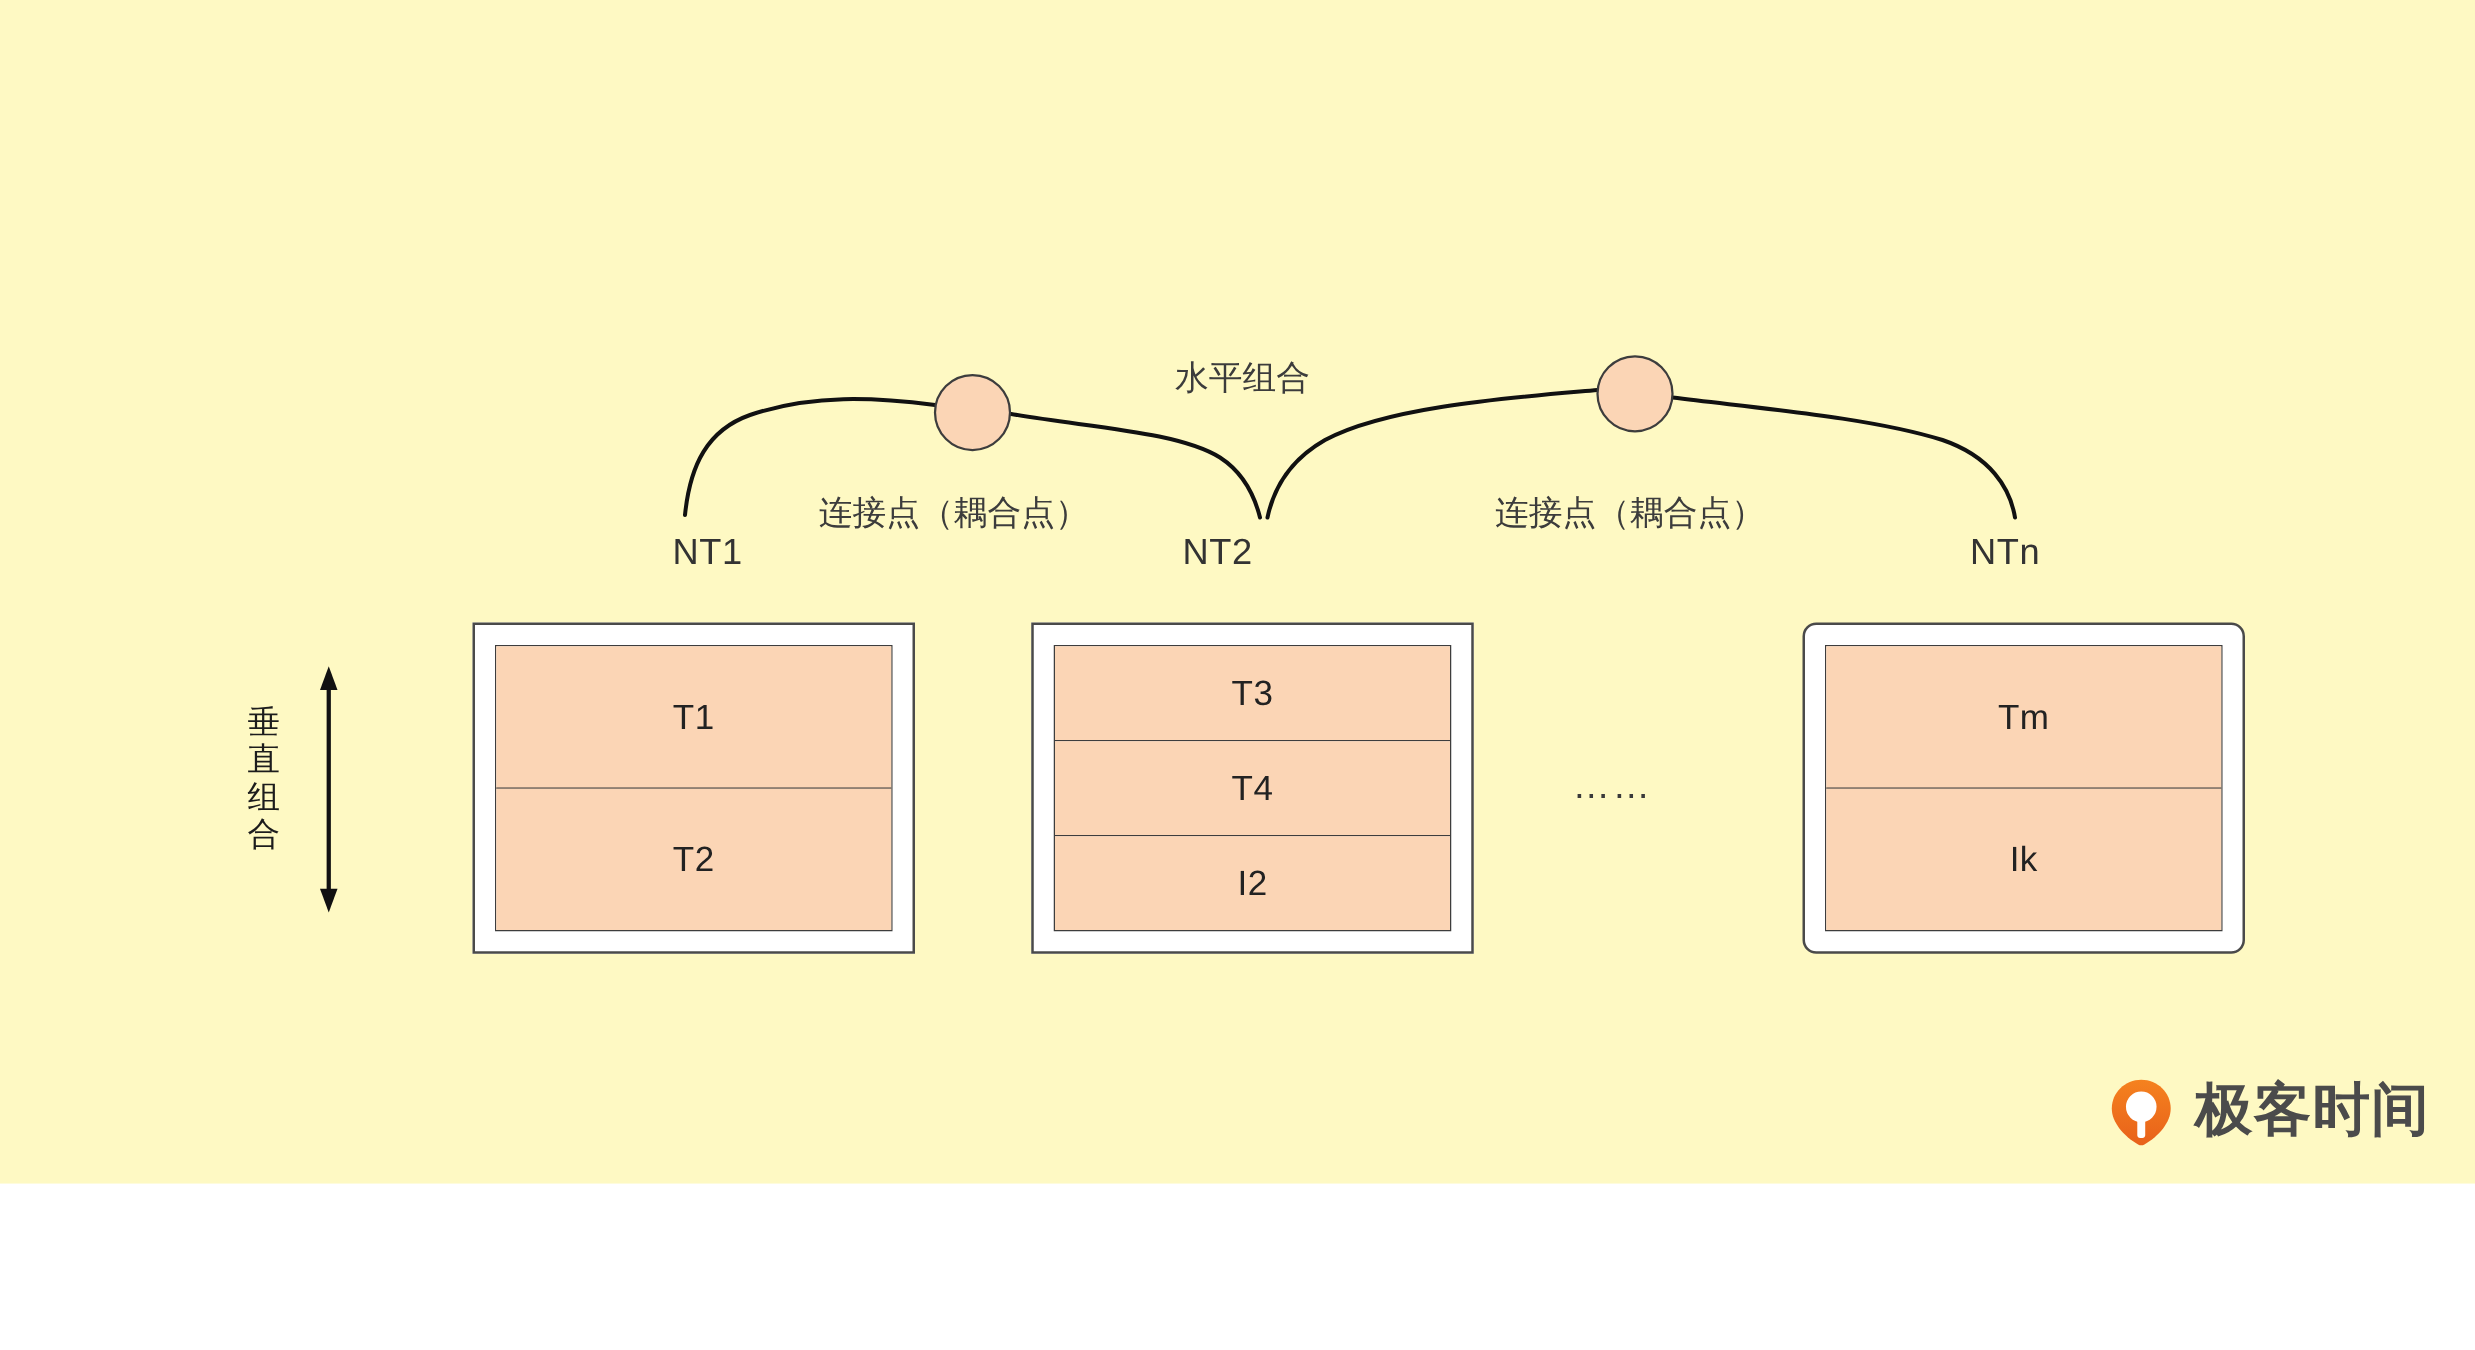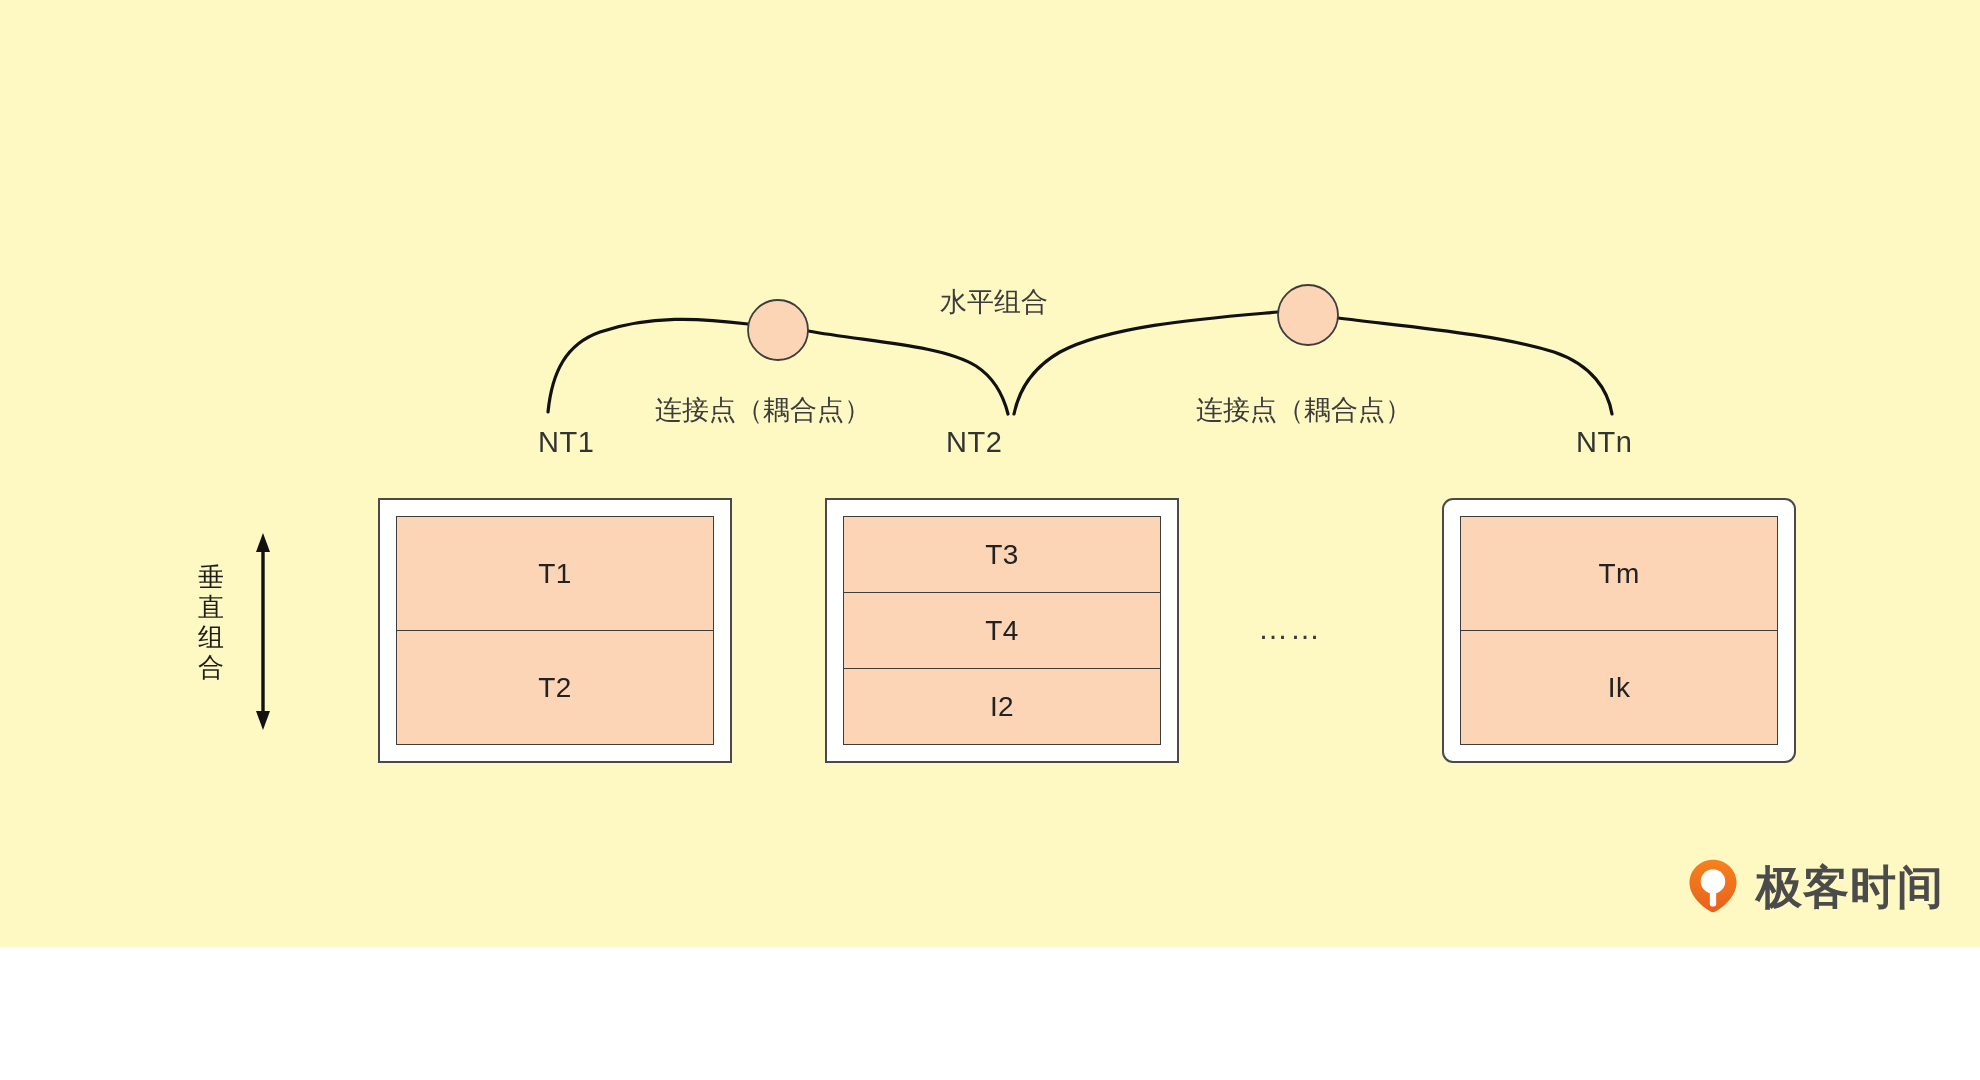--- a/index.html
+++ b/index.html
@@ -103,21 +103,21 @@
     color: #3a3a3a;
     font-family: "Liberation Sans", "DejaVu Sans", sans-serif;
   }
 
   
   #brand {
     position: absolute;
     right: 36px;
     bottom: 28px;
     display: flex;
-    align-items: flex-start;
+    align-items: flex-end;
     gap: 14px;
   }
   #brand-text {
     font-size: 46px;
     font-weight: bold;
     color: #4b4b4b;
     letter-spacing: 1px;
     font-family: "Liberation Sans", "DejaVu Sans", sans-serif;
   }
 </style>

